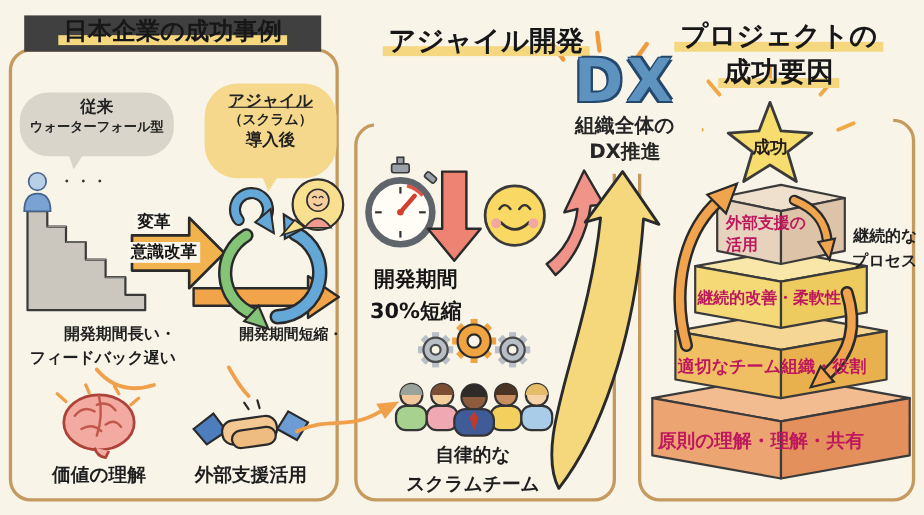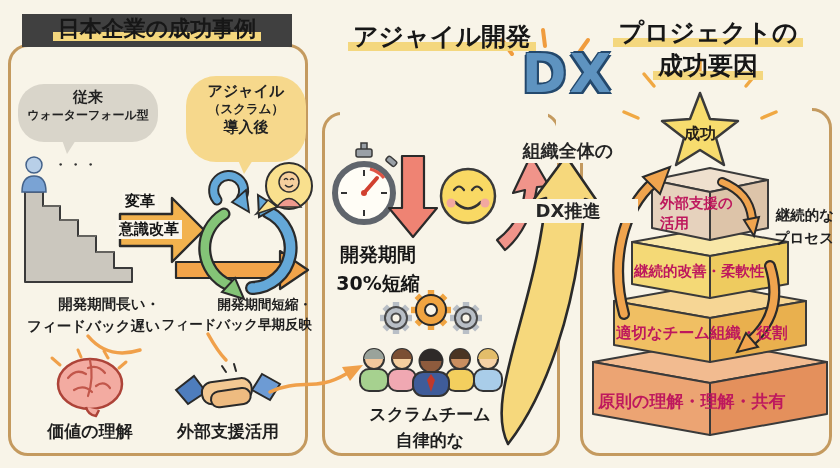--- a/index.html
+++ b/index.html
@@ -17,21 +17,21 @@
   .lbl{position:absolute;z-index:3;text-align:center;font-weight:700;font-size:17px;color:#1f1f1f;}
   .stat{position:absolute;z-index:3;text-align:center;font-weight:800;font-size:19px;line-height:1.55;color:#161616;}
   .bubble{position:absolute;z-index:3;text-align:center;font-weight:700;color:#222;}
   .bubble .tail{position:absolute;width:0;height:0;}
   .b-gray{background:#d9d5ca;border-radius:26px;}
   .b-yellow{background:#f6d88c;border-radius:30px;}
   .note{position:absolute;z-index:3;font-weight:800;font-size:15px;color:#141414;
         background:#faf6ec;padding:0 3px;line-height:1.25;}
   .dx-word{font-size:54px;font-weight:800;letter-spacing:3px;color:#5e93c0;line-height:1.05;
            text-shadow:2px 2px 0 #24496d,-1px -1px 0 #24496d,1px -1px 0 #24496d,-1px 1px 0 #24496d,2px -2px 0 #24496d,-2px 2px 0 #24496d;}
-  .dx-cap{font-size:18px;font-weight:800;line-height:1.35;background:#f8f4e8;margin-top:36px;}
+  .dx-cap{font-size:18px;font-weight:800;line-height:1.35;background:#f8f4e8;}
   .pyr{position:absolute;z-index:3;text-align:left;font-weight:800;color:#be185d;line-height:1.35;}
 </style>
 </head>
 <body>
 
 <div class="canvas">
 
   <div class="panel" style="left:8px;top:44px;width:300px;height:412px;"></div>
   <div class="panel" style="left:322px;top:112px;width:238px;height:344px;"></div>
   <div class="panel" style="left:580px;top:108px;width:252px;height:348px;"></div>
@@ -237,36 +237,35 @@
 
   <div class="bubble b-gray" style="left:18px;top:84px;width:140px;height:54px;padding-top:4px;">
     <span class="ln" style="font-size:15px;">従来</span>
     <span class="ln" style="font-size:12px;">ウォーターフォール型</span>
     <span class="tail" style="left:44px;bottom:-12px;border-left:5px solid transparent;border-right:9px solid transparent;border-top:14px solid #d9d5ca;"></span>
   </div>
 
   <div class="txt" style="left:54px;top:156px;font-size:13px;font-weight:800;letter-spacing:2px;color:#333;">・・・</div>
 
   <div class="bubble b-yellow" style="left:186px;top:76px;width:120px;height:80px;padding-top:6px;">
-    <span class="ln" style="font-size:15px;">アジャイル</span>
+    <span class="ln" style="font-size:15px;text-decoration:underline;">アジャイル</span>
     <span class="ln" style="font-size:12.5px;">（スクラム）</span>
     <span class="ln" style="font-size:15px;">導入後</span>
     <span class="tail" style="left:52px;bottom:-12px;border-left:6px solid transparent;border-right:9px solid transparent;border-top:14px solid #f6d88c;"></span>
   </div>
 
   <div class="note" style="left:122px;top:192px;">変革</div>
   <div class="note" style="left:116px;top:220px;">意識改革</div>
 
   <div class="cap" style="left:10px;top:294px;width:150px;">
     <span class="ln">開発期間長い・</span>
     <span class="ln">フィードバック遅い</span>
   </div>
   <div class="cap" style="left:156px;top:294px;width:156px;font-size:13.5px;">
     <span class="ln">開発期間短縮・</span>
-    <span class="ln">フィードバック早期反映</span>
   </div>
 
   <div class="lbl" style="left:32px;top:420px;width:116px;">価値の理解</div>
   <div class="lbl" style="left:168px;top:420px;width:120px;">外部支援活用</div>
 
   <div class="title" style="left:322px;top:20px;width:240px;font-size:25px;">
     <span class="ln"><span class="hl">アジャイル開発</span></span>
   </div>
 
   <div class="txt" style="left:498px;top:46px;width:140px;text-align:center;">
@@ -274,22 +273,22 @@
     <div class="dx-cap">組織全体の</div>
     <div class="dx-cap">DX推進</div>
   </div>
 
   <div class="stat" style="left:322px;top:240px;width:112px;">
     <span class="ln">開発期間</span>
     <span class="ln">30%短縮</span>
   </div>
 
   <div class="lbl" style="left:354px;top:402px;width:152px;line-height:1.5;">
+    <span class="ln">自律的な</span>
     <span class="ln">スクラムチーム</span>
-    <span class="ln">自律的な</span>
   </div>
 
   <div class="title" style="left:602px;top:16px;width:212px;font-size:25px;">
     <span class="ln"><span class="hl">プロジェクトの</span></span>
     <span class="ln"><span class="hl">成功要因</span></span>
   </div>
 
   <div class="txt" style="left:674px;top:124px;width:52px;text-align:center;font-weight:800;font-size:16px;color:#262018;">成功</div>
 
   <div class="pyr" style="left:660px;top:194px;width:100px;font-size:14.5px;">

